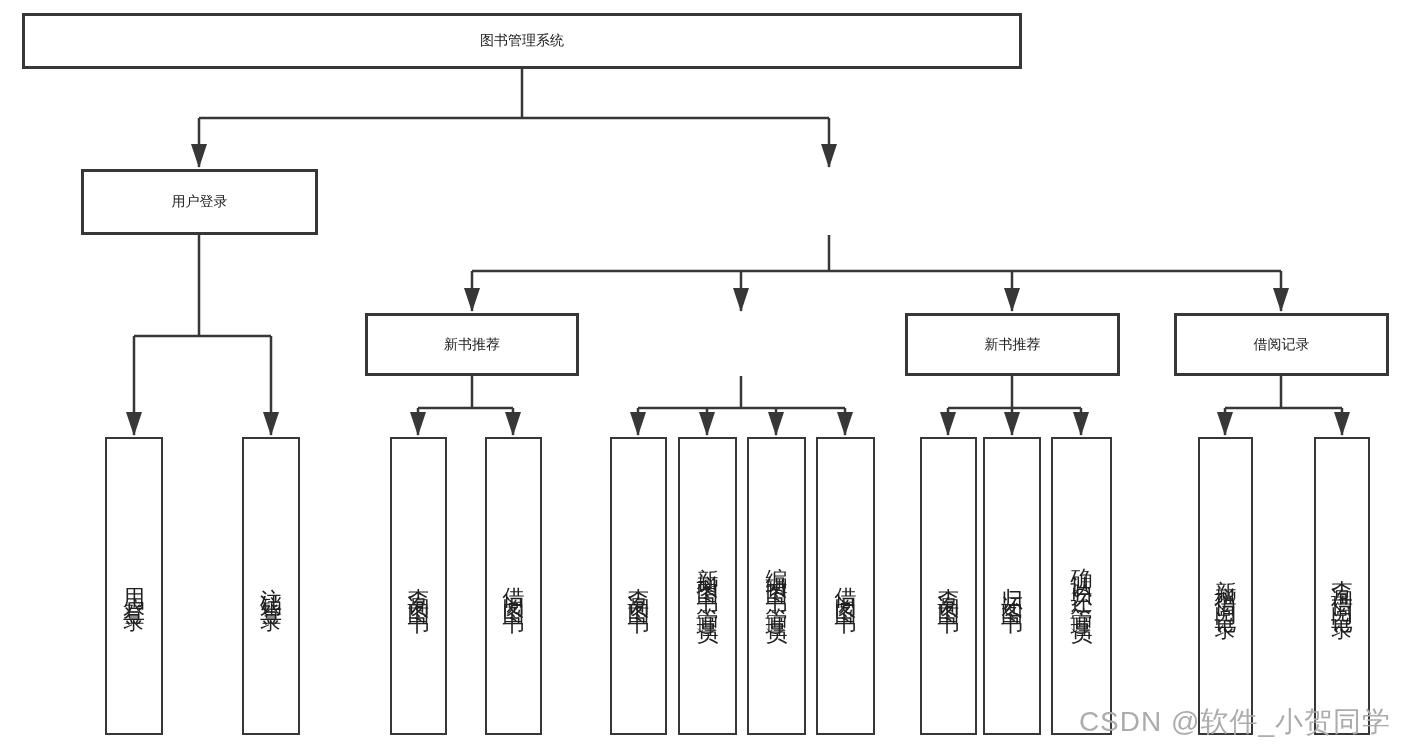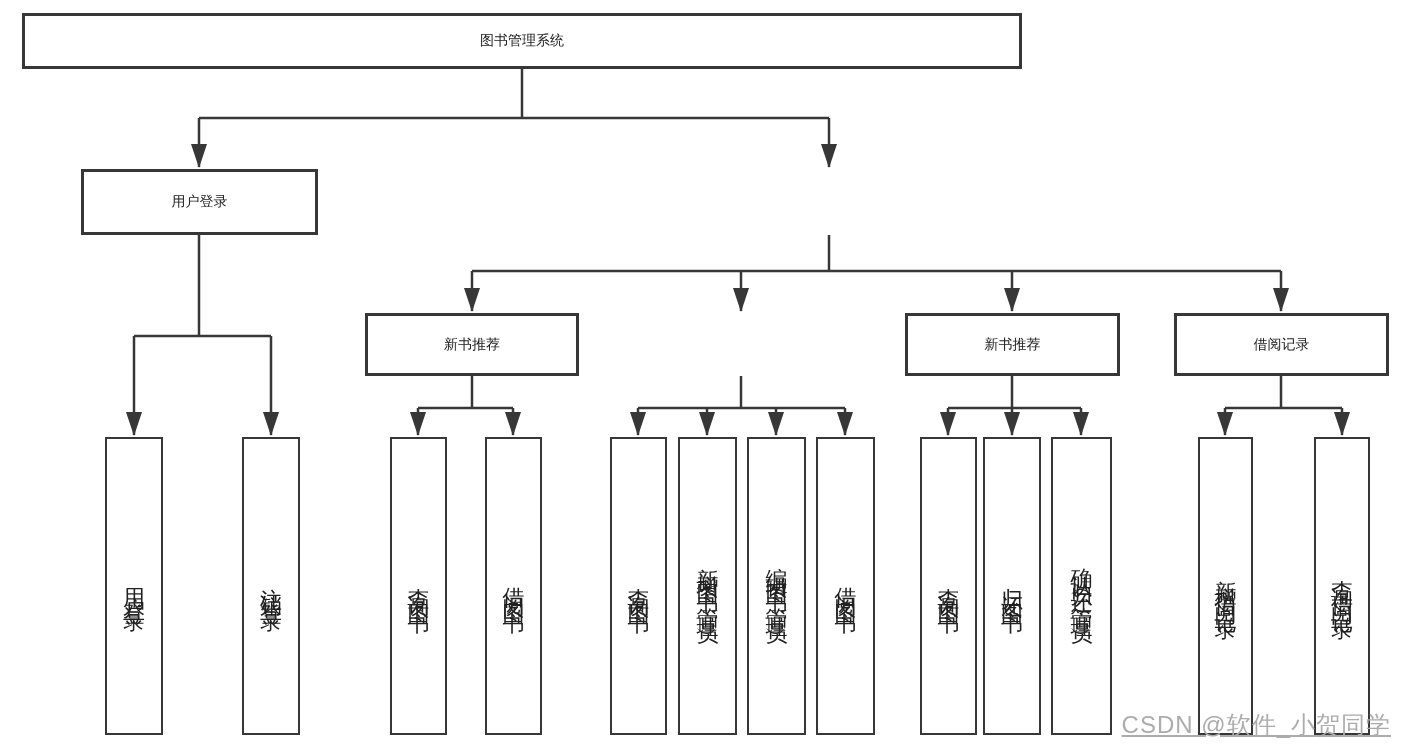--- a/index.html
+++ b/index.html
@@ -17,23 +17,22 @@
   .hlbl { white-space:nowrap; }
   .vlbl {
     writing-mode:vertical-rl; text-orientation:mixed;
     letter-spacing:8px; line-height:1; white-space:nowrap;
   }
   #connectors { position:absolute; left:0; top:0; width:1405px; height:747px; }
   #connectors polyline { stroke:var(--line,#373737); stroke-width:2.5; fill:none; }
   #arrowhead path { fill:var(--line,#373737); }
   #watermark {
     position:absolute; right:14px; bottom:6px;
-    font-size:24px; color:var(--watermark,#acacac); letter-spacing:1px;
+    font-size:28px; color:var(--watermark,#acacac); letter-spacing:1px;
     white-space:nowrap;
-    text-decoration:underline;
   }
 </style>
 </head>
 <body>
 
 <div id="canvas">
 
   <svg id="connectors" viewBox="0 0 1405 747" xmlns="http://www.w3.org/2000/svg">
     <defs>
       <marker id="arrowhead" markerUnits="userSpaceOnUse" markerWidth="24" markerHeight="16" viewBox="0 0 24 16" refX="23" refY="8" orient="auto">

